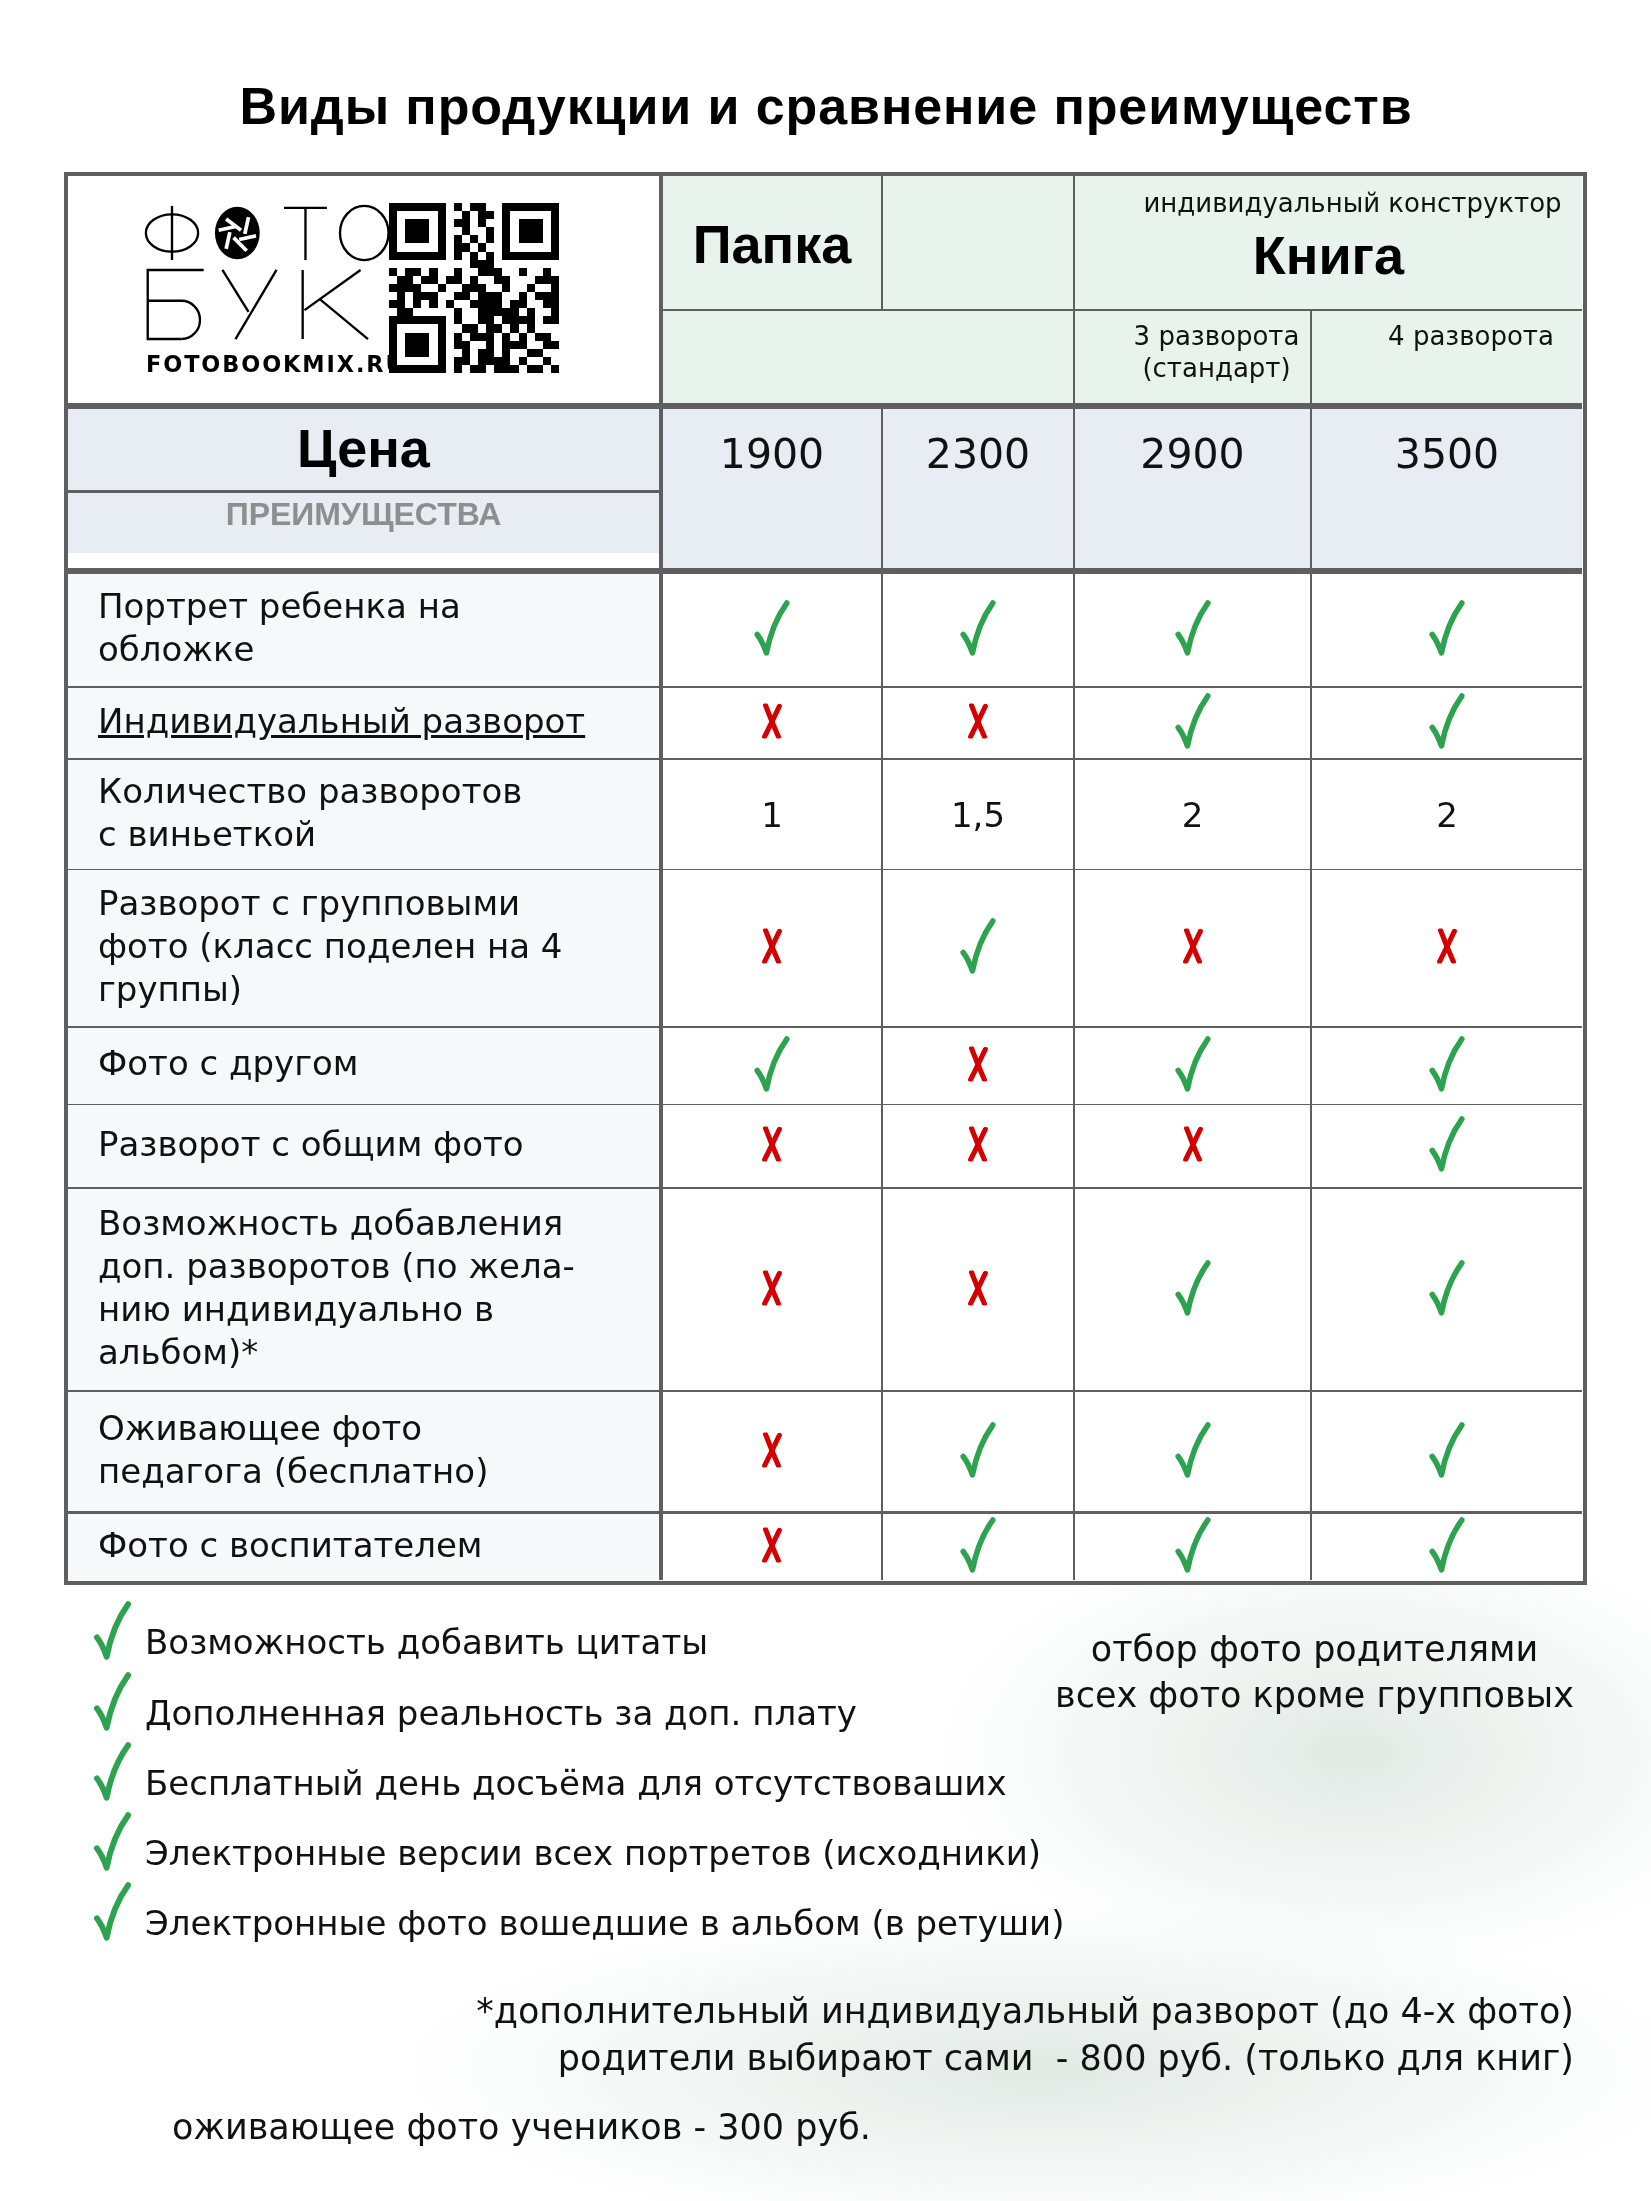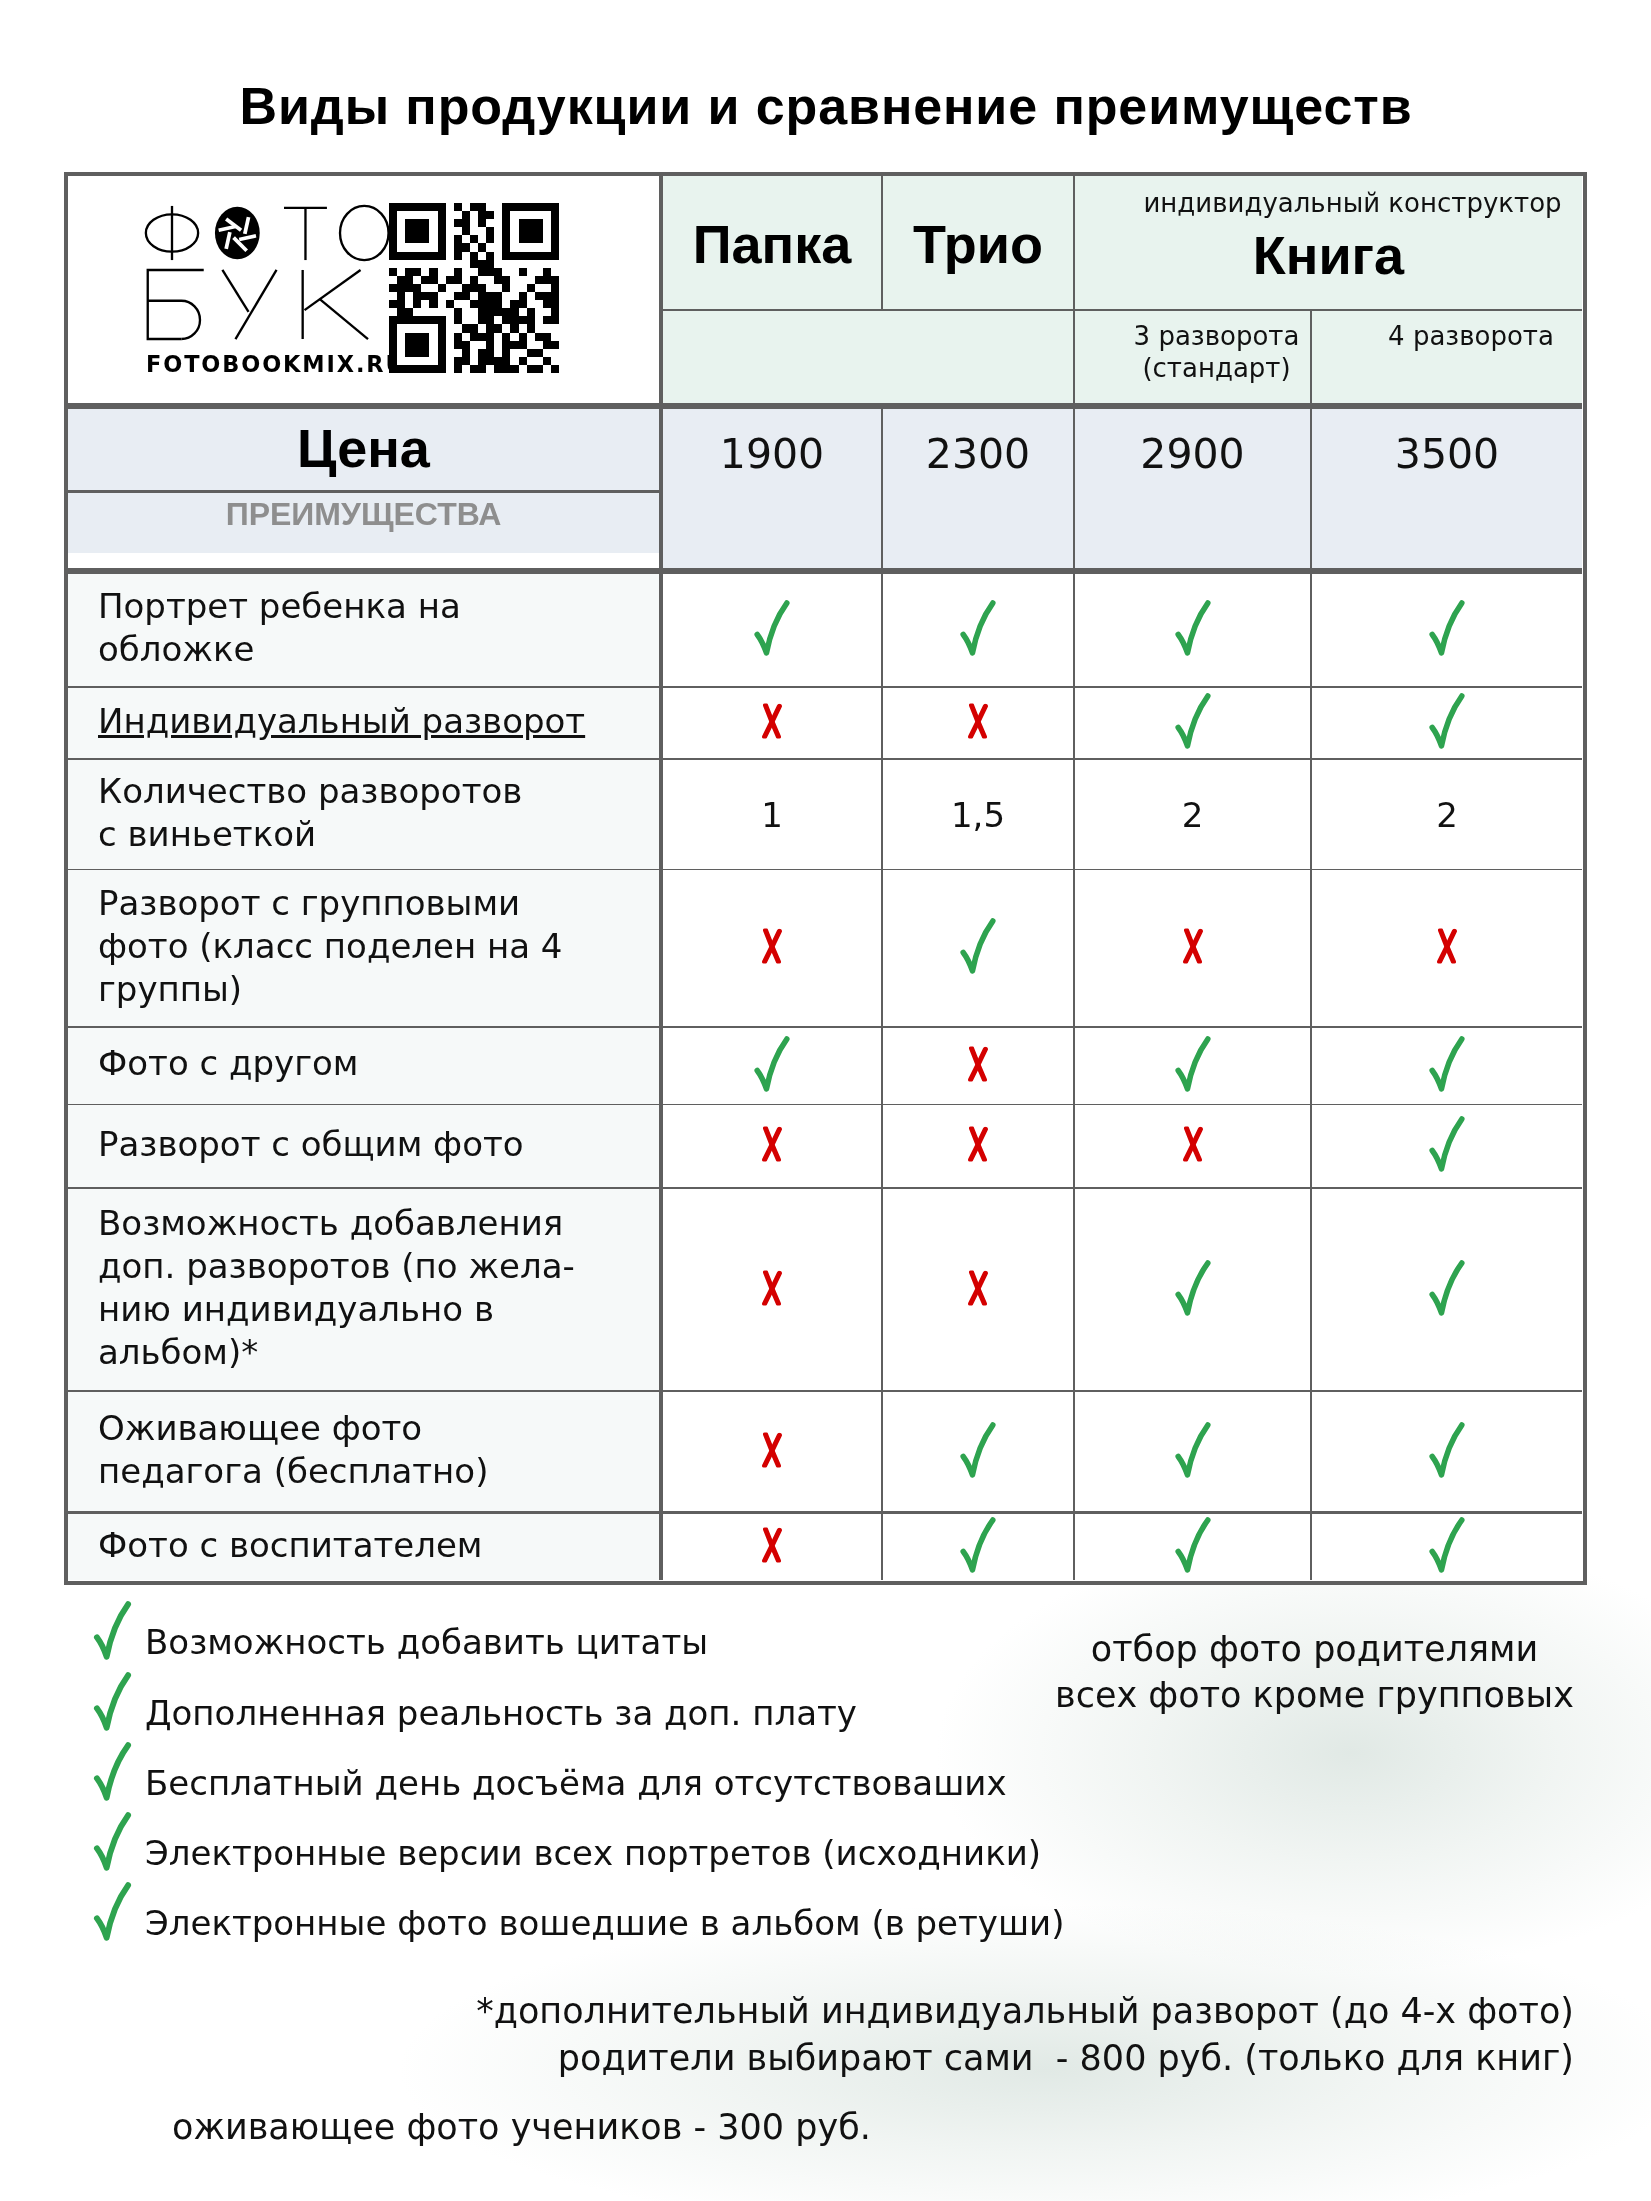--- a/index.html
+++ b/index.html
@@ -249,23 +249,20 @@
           <rect x="20" y="20" width="1" height="1"></rect>
       </g>
     </svg>
   </div>
 
   <div class="cell hdr-green" style="left:595px; top:0; width:919px; height:227px;"></div>
 
   <div class="cell" style="left:595px; top:0; width:218px; height:133px;">
     <div class="prod-name" style="top:37px;">Папка</div>
   </div>
-  <div class="cell" style="left:815px; top:0; width:190px; height:133px;">
-    <div class="prod-name" style="top:37px;">Трио</div>
-  </div>
   <div class="cell" style="left:1007px; top:0; width:507px; height:133px;">
     <div class="sub-small" style="top:11.2px;">индивидуальный конструктор</div>
     <div class="prod-name" style="top:48px;">Книга</div>
   </div>
 
   <div class="cell" style="left:1007px; top:135px; width:235px; height:91px;">
     <div class="sub-small" style="top:9.3px;">3 разворота</div>
     <div class="sub-small" style="top:41px;">(стандарт)</div>
   </div>
   <div class="cell" style="left:1244px; top:135px; width:270px; height:91px;">

